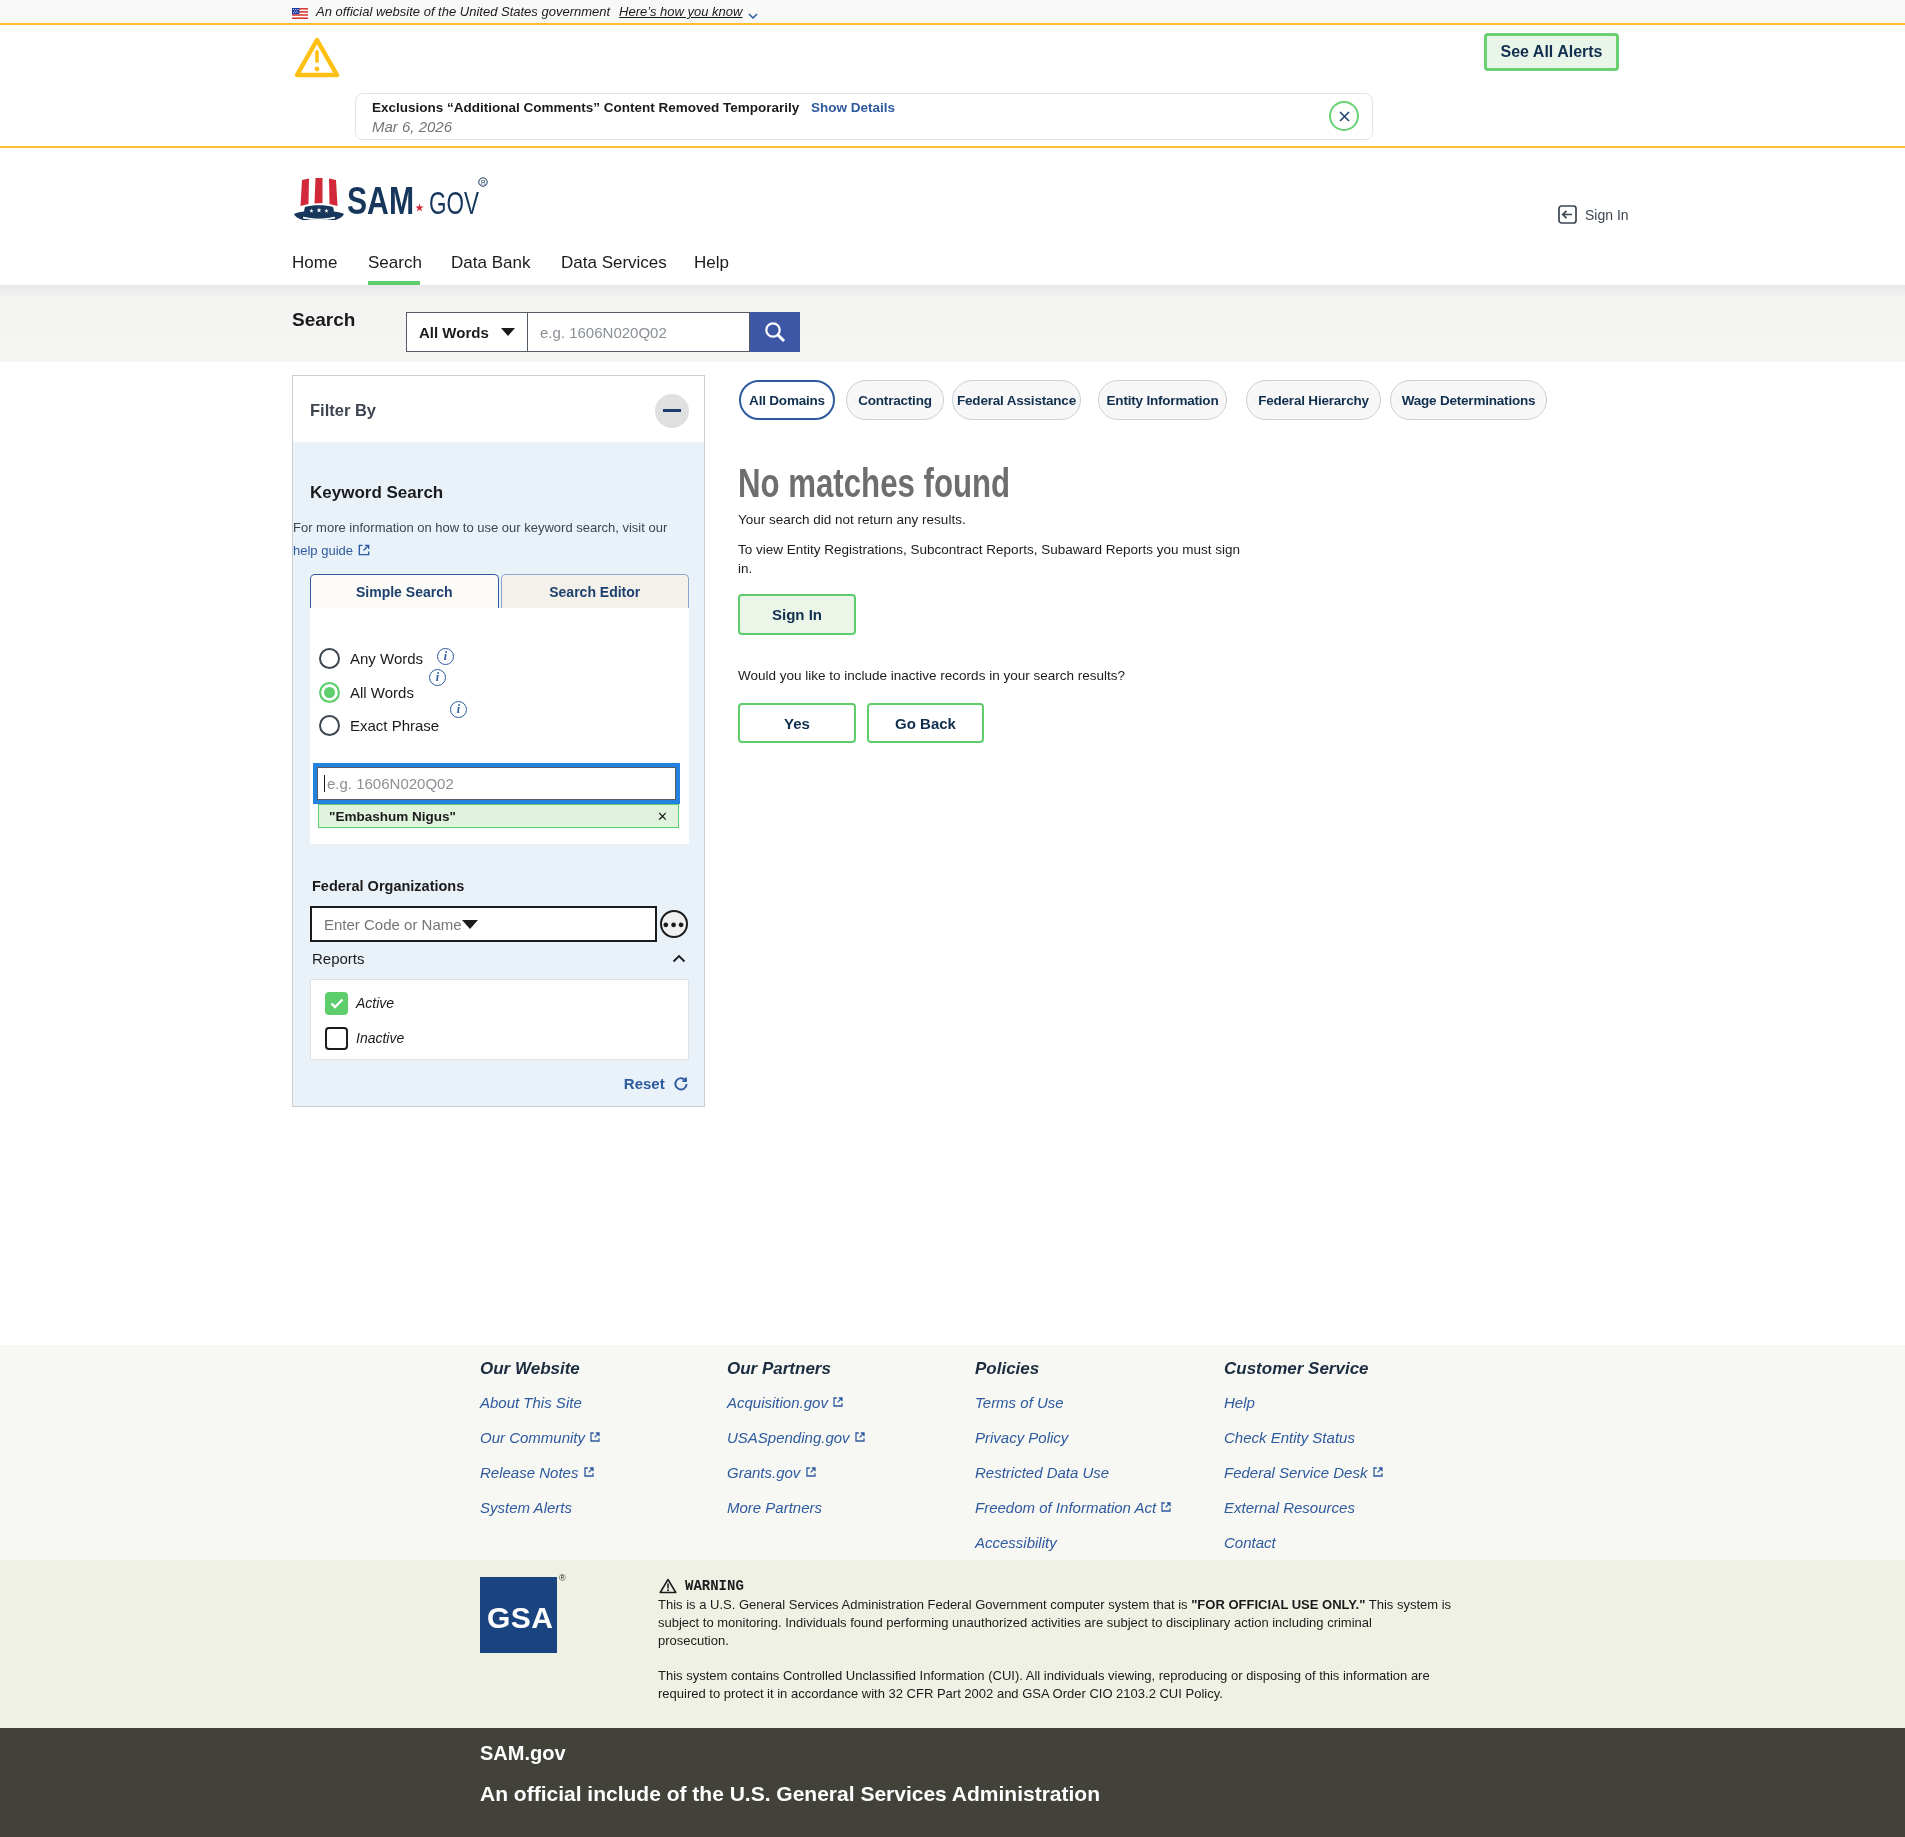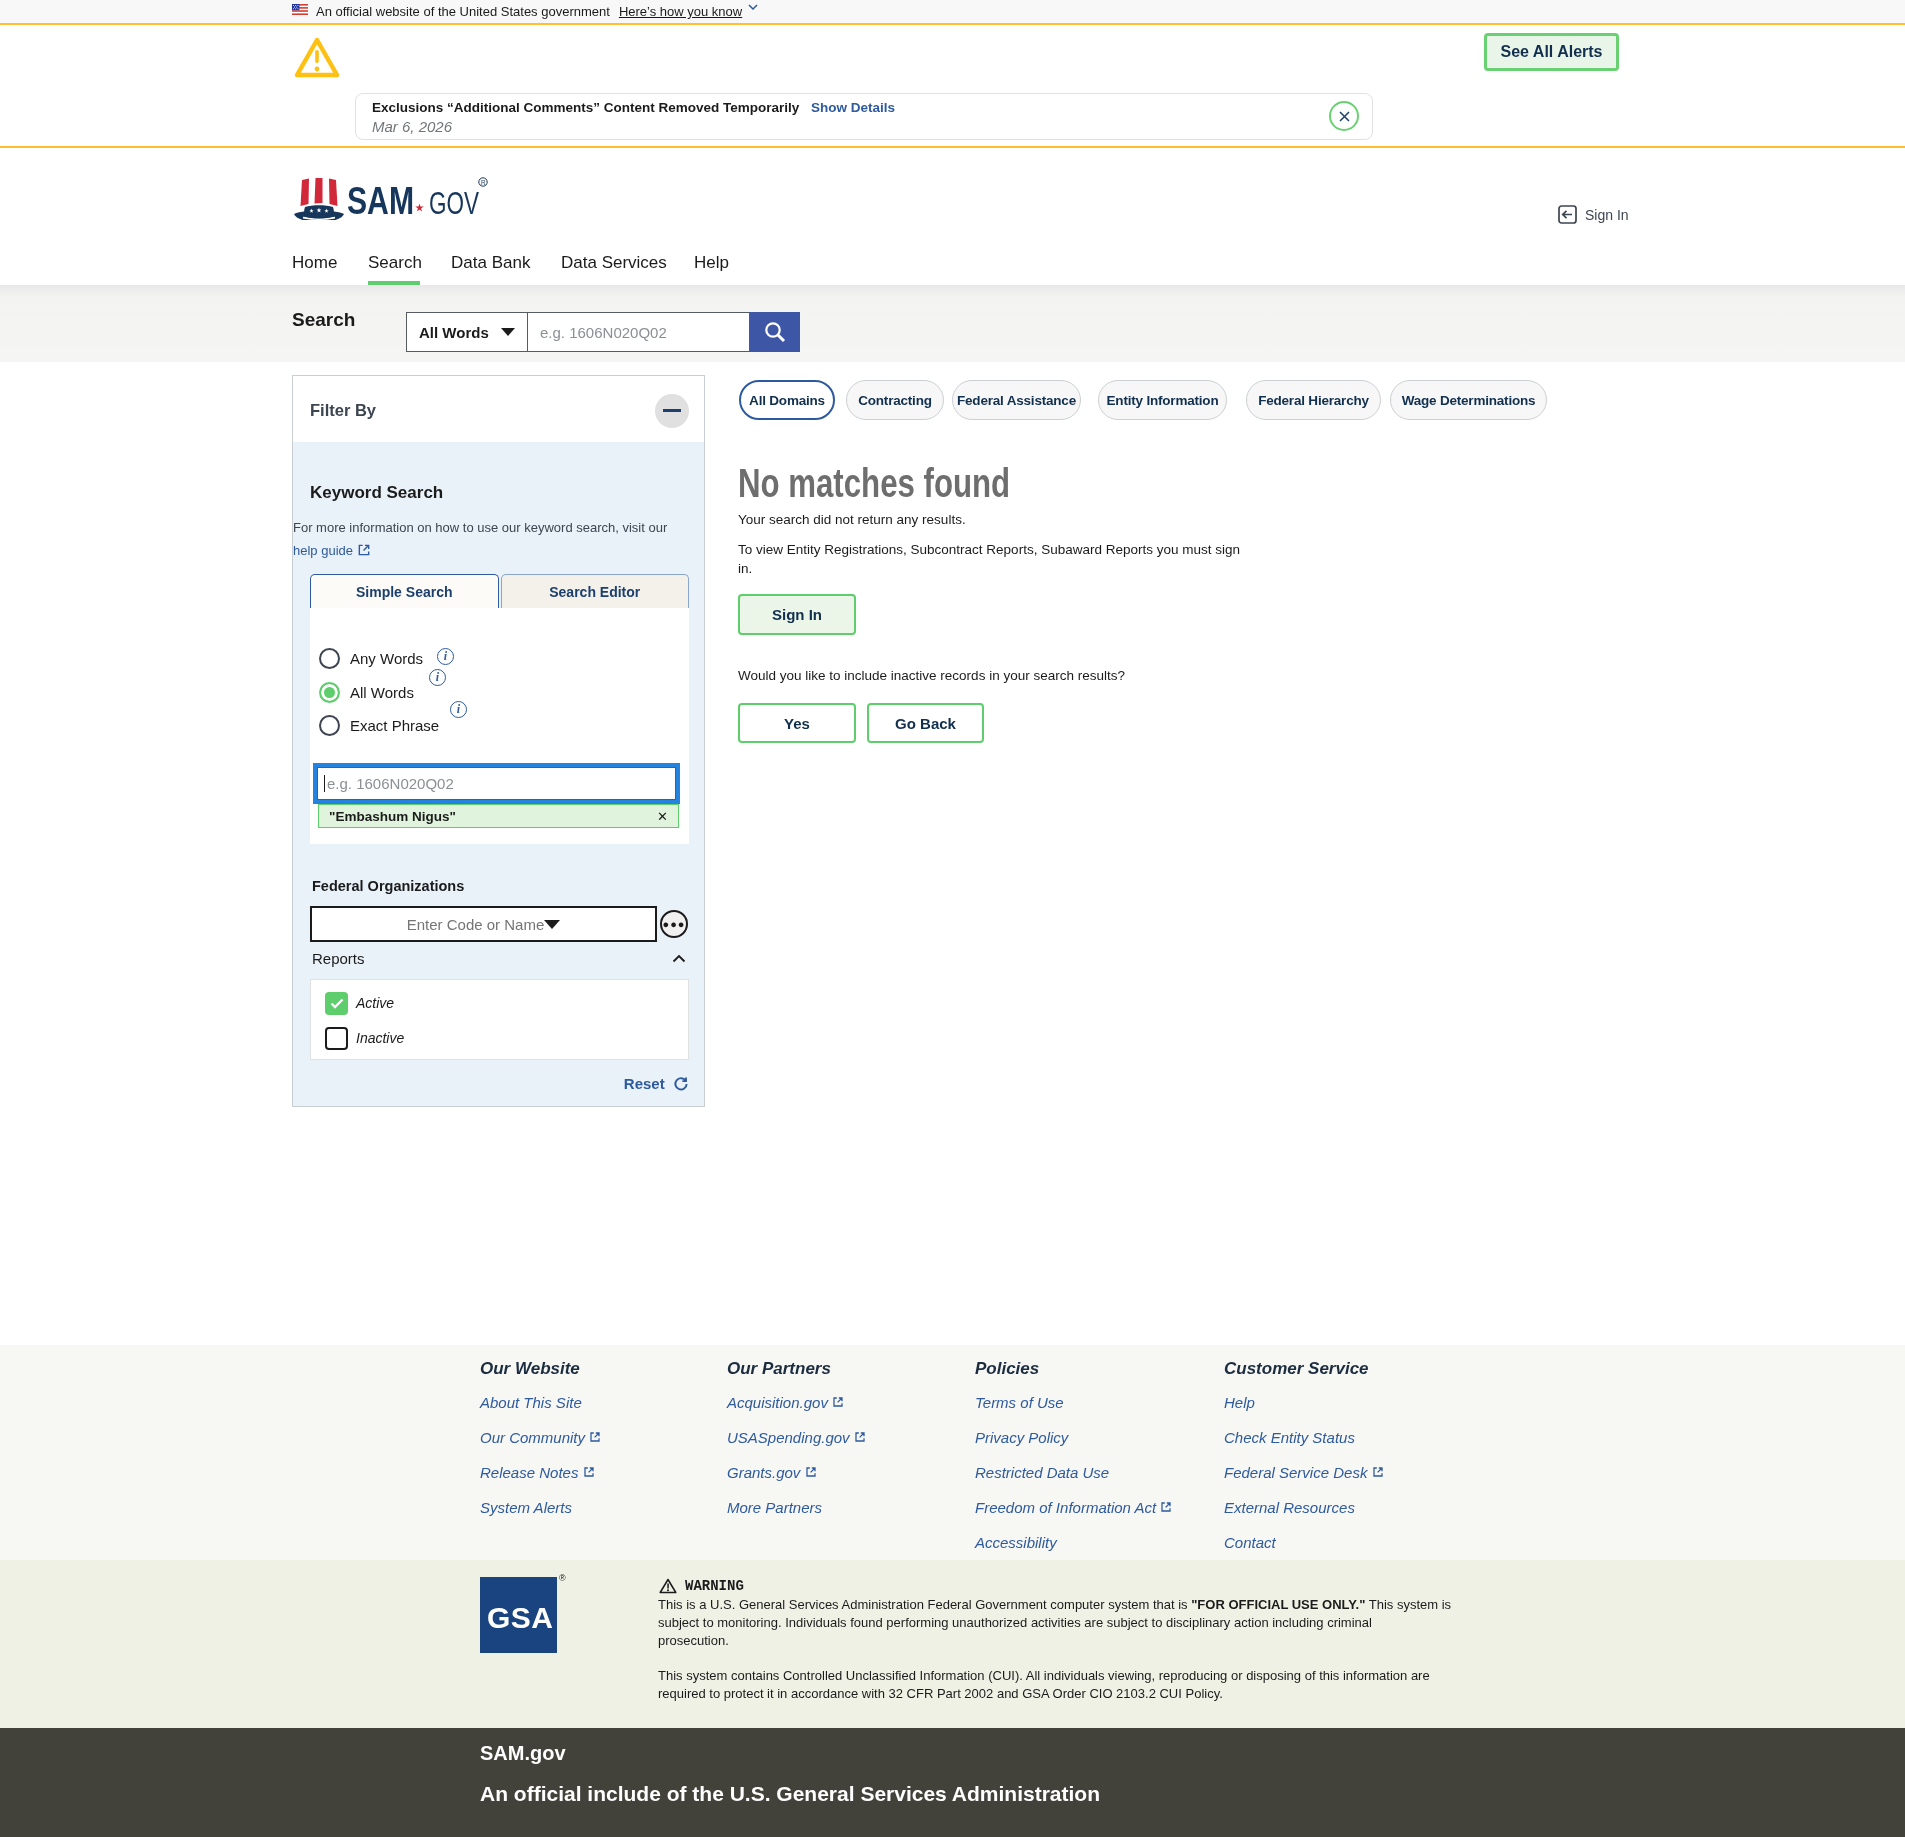--- a/index.html
+++ b/index.html
@@ -1,21 +1,21 @@
 <!DOCTYPE html>
 <html lang="en"><head>
 <meta charset="utf-8">
 <title>Search | SAM.gov</title>
 <style>
   * { margin:0; padding:0; box-sizing:border-box; }
   html,body { width:1905px; background:#fff; font-family:"Liberation Sans", sans-serif; color:#1b1b1b; }
 
   
   .govbanner { position:relative; height:25px; background:#f8f8f8; border-bottom:2px solid #ffbe2e; font-size:13px; color:#1b1b1b; }
-  .govbanner .inner { position:absolute; left:292px; top:4px; display:flex; align-items:flex-start; }
+  .govbanner .inner { position:absolute; left:292px; top:4px; display:flex; align-items:flex-end;font-style:italic; }
   .govbanner .flag { margin-right:8px; }
   .govbanner a { color:#1b1b1b; margin-left:9px; }
   .govbanner .chev { margin-left:6px; }
 
   
   .alerts { position:relative; height:123px; background:#fff; border-bottom:2px solid #ffbe2e; }
   .alert-card { position:absolute; left:355px; width:1018px; height:47px; background:#fff; border:1px solid #dfe1e2; border-radius:8px; padding:6px 60px 0 16px; }
   .alert-card .title { font-weight:bold; font-size:13.5px; color:#1b1b1b; }
   .alert-card .title a { color:#2e5a9e; text-decoration:none; margin-left:8px; }
   .alert-card .date { font-style:italic; color:#71767a; font-size:15px; margin-top:3px; }
@@ -57,21 +57,21 @@
   .tabpanel { position:absolute; left:17px; top:232px; width:379px; height:236px; background:#fff; }
   .radio { position:absolute; left:9px; width:21px; height:21px; border-radius:50%; border:2px solid #3d4551; background:#fff; }
   .radio.checked { border-color:#5ece6c; background:#5ece6c; box-shadow:inset 0 0 0 3px #fff; }
   .rlbl { position:absolute; left:40px; font-size:15px; color:#1b1b1b; }
   .iinfo { position:absolute; width:17px; height:17px; border-radius:50%; border:1.5px solid #2e5a9e; color:#2e5a9e; font-size:12px; font-style:italic; font-weight:bold; text-align:center; line-height:14px; font-family:"Liberation Serif", serif; }
   .kw-input { position:absolute; left:3px; top:155px; width:367px; height:41px; border:4px solid #2583e0; background:#fff; display:flex; align-items:center; padding-left:7px; color:#8b9095; font-size:15px; box-shadow:inset 0 0 0 1px #565c65; }
   .kw-input .inner { border-left:1px solid #1b1b1b; padding-left:2px; }
   .chip { position:absolute; left:8px; top:196px; width:361px; height:24px; background:#e0f3dd; border:1px solid #5ece6c; display:flex; align-items:center; justify-content:space-between; padding:0 10px; font-size:13.5px; font-weight:bold; color:#1b1b1b; }
   .chip .x { font-weight:normal; font-size:13px; }
   .f-fed { position:absolute; left:19px; top:502px; font-size:14.5px; font-weight:bold; color:#1b1b1b; }
-  .fed-input { position:absolute; left:17px; top:530px; width:347px; height:36px; background:#fff; border:2px solid #1b1b1b; display:flex; align-items:center; justify-content:center; padding:0 12px; color:#757575; font-size:15px; }
+  .fed-input { position:absolute; left:17px; top:530px; width:347px; height:36px; background:#fff; border:2px solid #1b1b1b; display:flex; align-items:center; justify-content:flex-start; padding:0 12px; color:#757575; font-size:15px; }
   .fed-input .caret { width:0; height:0; border-left:8px solid transparent; border-right:8px solid transparent; border-top:9px solid #1b1b1b; }
   .fed-dots { position:absolute; left:367px; top:534px; width:28px; height:28px; border-radius:50%; border:2px solid #1b1b1b; background:#f0f0f0; display:flex; align-items:center; justify-content:center; font-size:11px; letter-spacing:1px; font-weight:bold; }
   .f-status { position:absolute; left:19px; top:574px; font-size:15px; color:#1b1b1b; }
   .f-chev { position:absolute; left:379px; top:578px; }
   .status-box { position:absolute; left:17px; top:603px; width:379px; height:81px; background:#fff; border:1px solid #dfe1e2; }
   .cb { position:absolute; left:14px; width:23px; height:23px; border-radius:4px; }
   .cb.checked { background:#5ece6c; display:flex; align-items:center; justify-content:center; }
   .cb.un { background:#fff; border:2px solid #1b1b1b; }
   .clbl { position:absolute; left:45px; font-size:14px; color:#1b1b1b;font-style:italic; }
   .reset { position:absolute; left:0; top:699px; width:396px; text-align:right; font-size:15px; font-weight:bold; color:#2e5a9e; }

